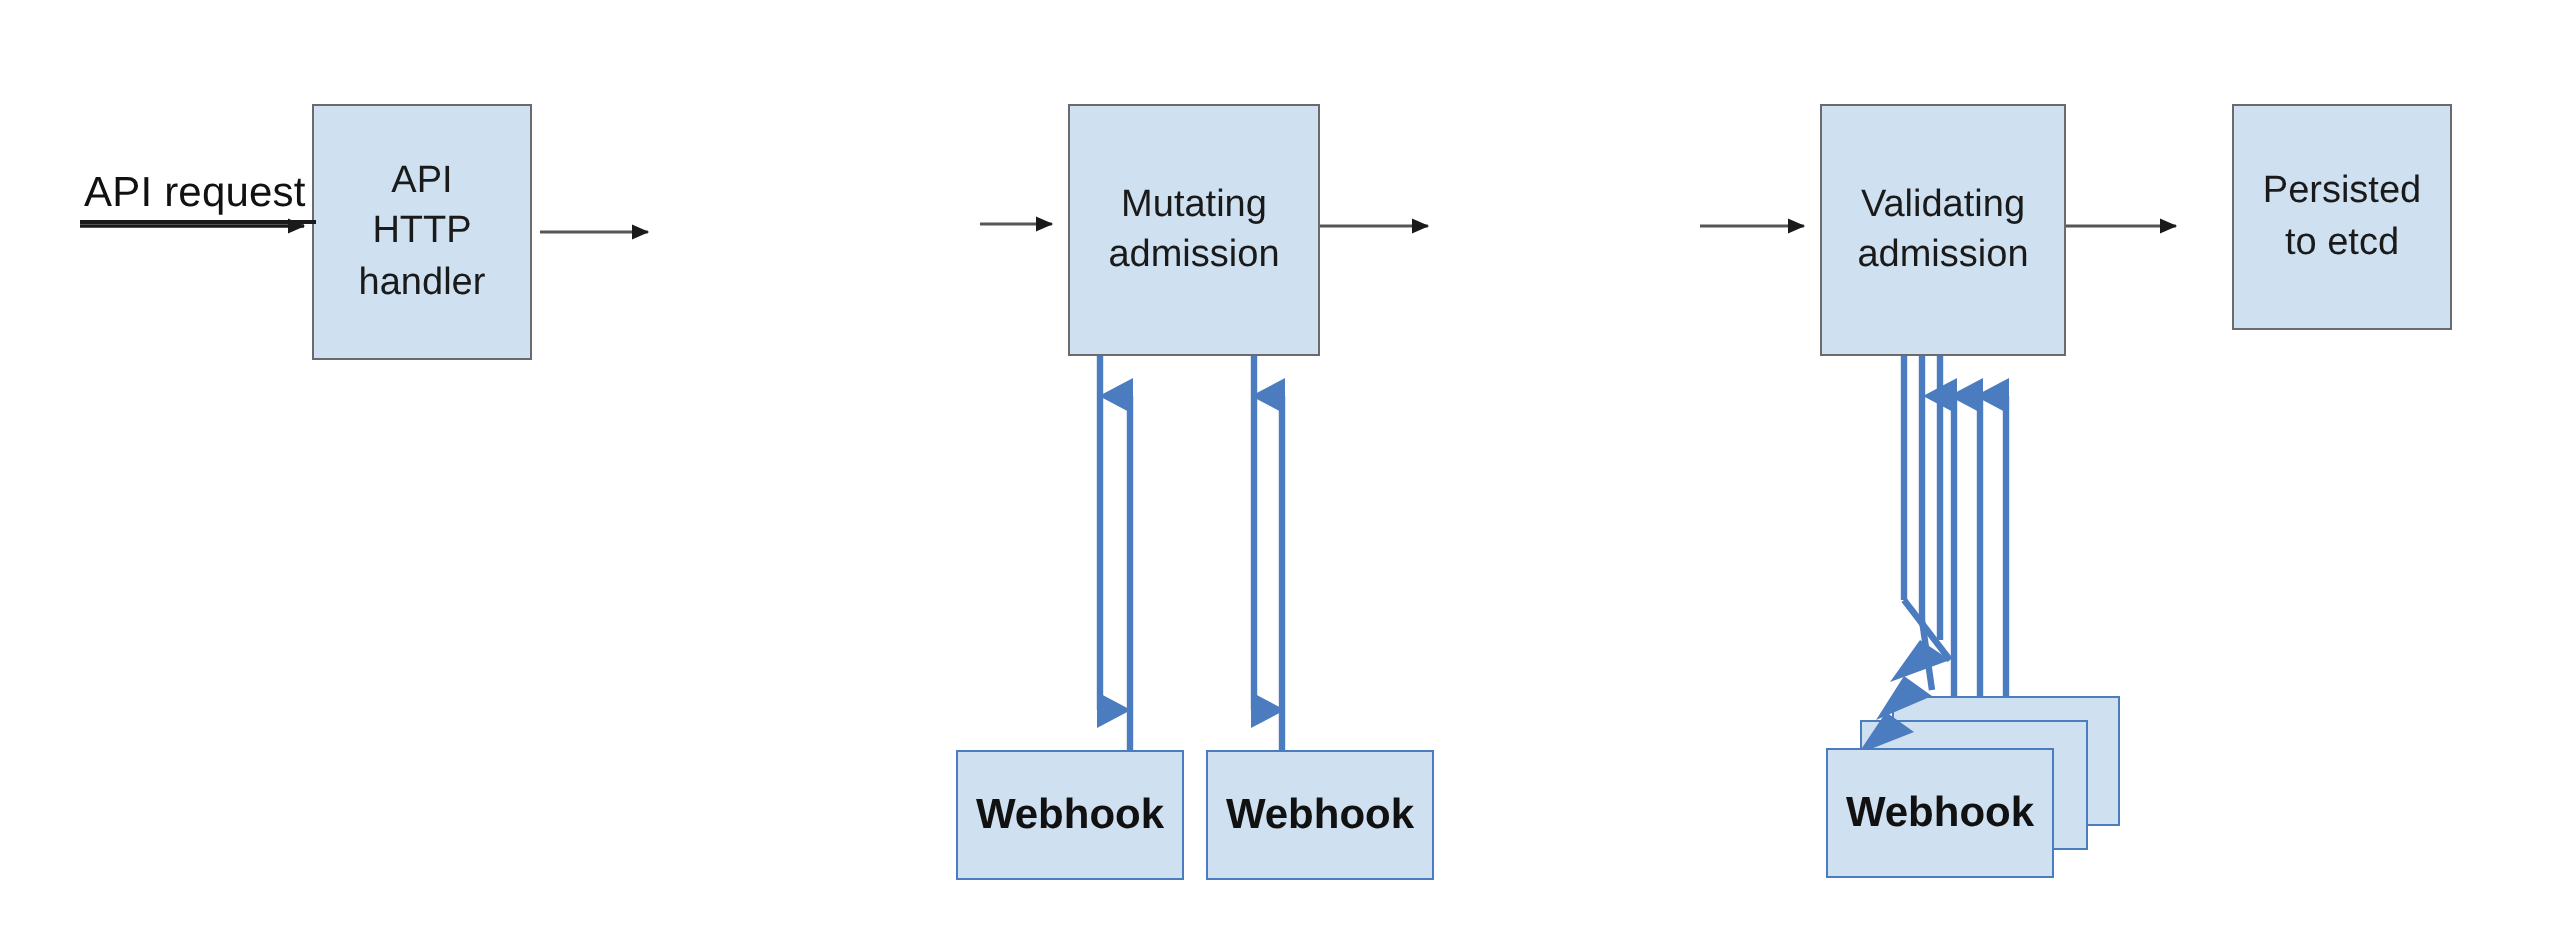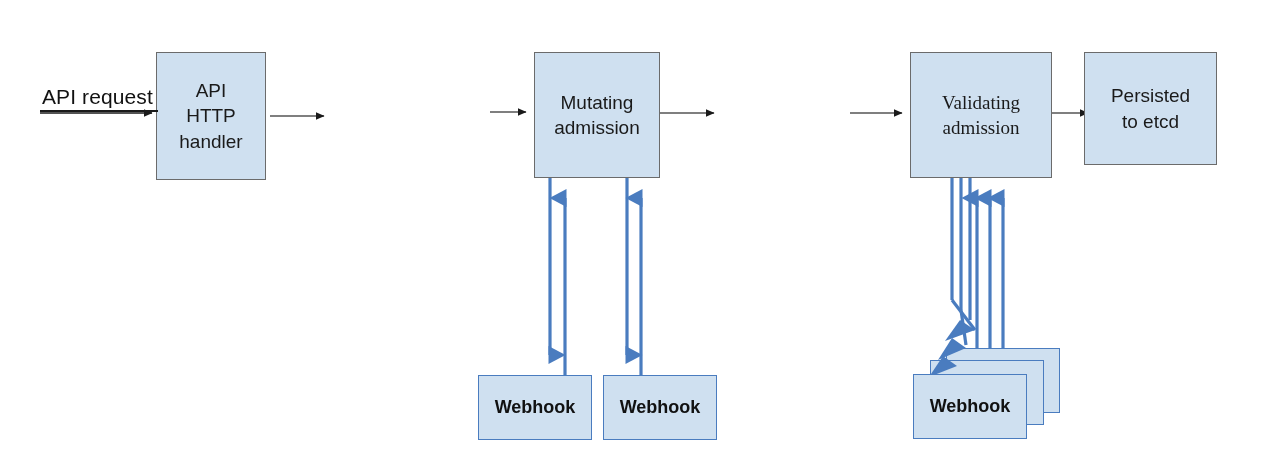--- a/index.html
+++ b/index.html
@@ -46,21 +46,21 @@
   .webhook-box {
     position: absolute;
     box-sizing: border-box;
     background: #cfe0f0;
     border: 1.7px solid #4a7cbf;
     display: flex;
     align-items: center;
     justify-content: center;
     text-align: center;
     color: #111111;
-    font-size: 18px;
+    font-size: 21px;
     font-weight: 600;
     font-family: "Liberation Sans", sans-serif;
   }
   .webhook-stack-back {
     z-index: 2;
   }
   .webhook-stack-mid {
     z-index: 3;
   }
   .webhook-front {
@@ -158,26 +158,26 @@
 handler</span>
   </div>
 
 
   <div class="node-box" style="left:534px; top:52px; width:126px; height:126px;">
     <span class="lbl">Mutating
 admission</span>
   </div>
 
 
-  <div class="node-box" style="left:910px; top:52px; width:142px; height:126px;font-family:Liberation Serif, serif;">
+  <div class="node-box" style="left:910px; top:52px; width:123px; height:126px;">
     <span class="lbl">Validating
 admission</span>
   </div>
 
-  <div class="node-box" style="left:1084px; top:52px; width:133px; height:113px;">
+  <div class="node-box" style="left:1116px; top:52px; width:110px; height:113px;">
     <span class="lbl">Persisted
 to etcd</span>
   </div>
 
   <div class="webhook-box webhook-front" style="left:478px; top:375px; width:114px; height:65px;">
     <span>Webhook</span>
   </div>
 
   <div class="webhook-box webhook-front" style="left:603px; top:375px; width:114px; height:65px;">
     <span>Webhook</span>

